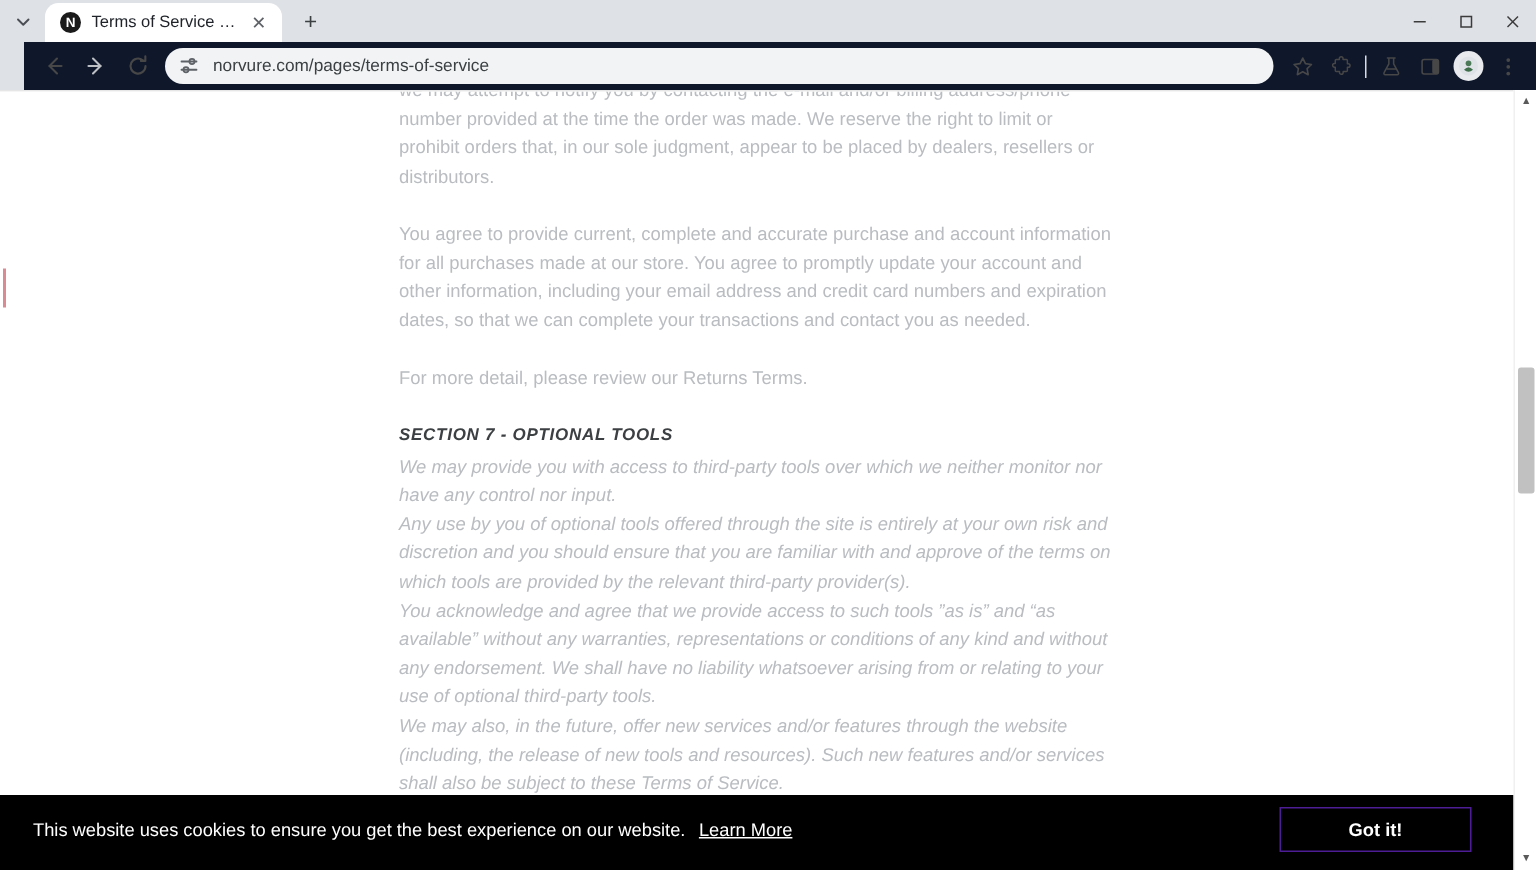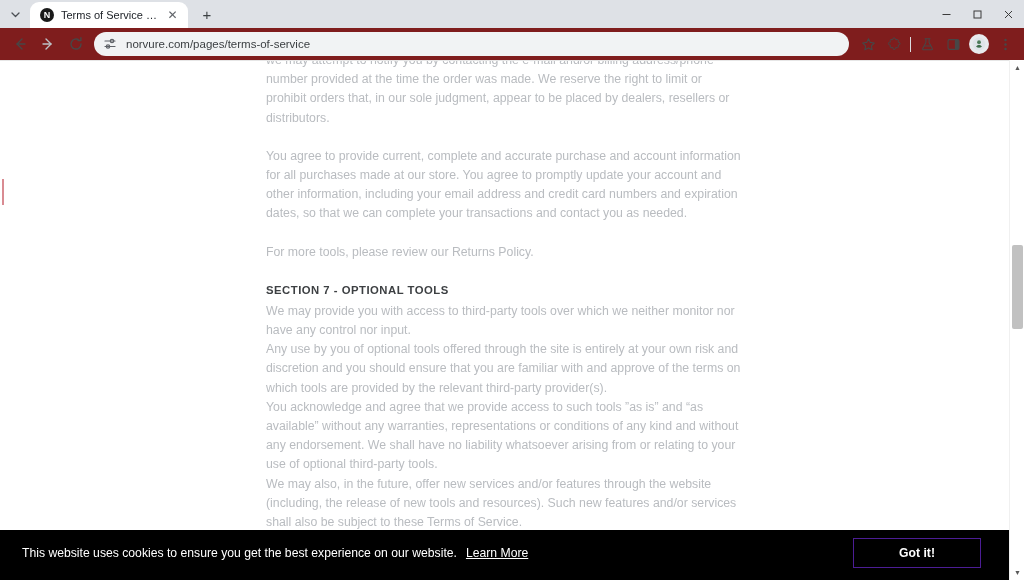--- a/index.html
+++ b/index.html
@@ -55,23 +55,24 @@
     position: absolute; right: 0; top: 0; height: 28px;
     display: flex; align-items: center;
   }
   .win-btn {
     width: 31px; height: 28px;
     display: flex; align-items: center; justify-content: center;
     color: #3b3b3b;
   }
 
   .toolbar {
-    height: 32px; background: #7f1d1d;
+    height: 32px; background: #0f172a;
     display: flex; align-items: center; padding: 0 6px;
     gap: 0px;
+    margin-left: 16px;
   }
   .nav-btn {
     width: 28px; height: 28px; flex: 0 0 auto;
     display: flex; align-items: center; justify-content: center;
     color: #474747; border-radius: 14px;
   }
   .nav-btn.disabled { color: #bdc1c6; }
   .omnibox {
     flex: 1 1 auto; height: 24px; margin: 0 6px 0 4px;
     background: #f1f3f4; border-radius: 12px;
@@ -118,21 +119,21 @@
     font-size: 12.3px;
     line-height: 19.2px;
     font-family: "Liberation Sans", sans-serif;
   }
   .content p { margin: 0 0 19px 0; }
   .content p.tight { margin: 0; }
   .content h3 {
     font-size: 11.3px; font-weight: bold; letter-spacing: 0.5px;
     color: #3d4043; margin: 0 0 3px 0; line-height: 18px;
   }
-  .content .block { margin: 0 0 19px 0; }
+  .content .block { margin: 0 0 19px 0; font-style: italic; }
 
   
   .cookie-bar {
     position: absolute; left: 0; bottom: 0;
     width: 1009px; height: 51px;
     background: #000000;
     display: flex; align-items: center;
     padding: 0 18px 5px 22px;
     z-index: 5;
   }
@@ -287,21 +288,21 @@
   </div>
 
   <div class="viewport">
     <div class="page">
       <div class="edge-mark"></div>
 
       <div class="content">
 
         <p>we may attempt to notify you by contacting the e-mail and/or billing address/phone number provided at the time the order was made. We reserve the right to limit or prohibit orders that, in our sole judgment, appear to be placed by dealers, resellers or distributors.</p>
         <p>You agree to provide current, complete and accurate purchase and account information for all purchases made at our store. You agree to promptly update your account and other information, including your email address and credit card numbers and expiration dates, so that we can complete your transactions and contact you as needed.</p>
-        <p>For more tools, please review our Returns Policy.</p>
+        <p>For more detail, please review our Returns Terms.</p>
 
         <div class="block">
           <h3>SECTION 7 - OPTIONAL TOOLS</h3>
           <p class="tight">We may provide you with access to third-party tools over which we neither monitor nor have any control nor input.</p>
           <p class="tight">Any use by you of optional tools offered through the site is entirely at your own risk and discretion and you should ensure that you are familiar with and approve of the terms on which tools are provided by the relevant third-party provider(s).</p>
           <p class="tight">You acknowledge and agree that we provide access to such tools ”as is” and “as available” without any warranties, representations or conditions of any kind and without any endorsement. We shall have no liability whatsoever arising from or relating to your use of optional third-party tools.</p>
           <p class="tight">We may also, in the future, offer new services and/or features through the website (including, the release of new tools and resources). Such new features and/or services shall also be subject to these Terms of Service.</p>
         </div>
 
         <div class="block">

